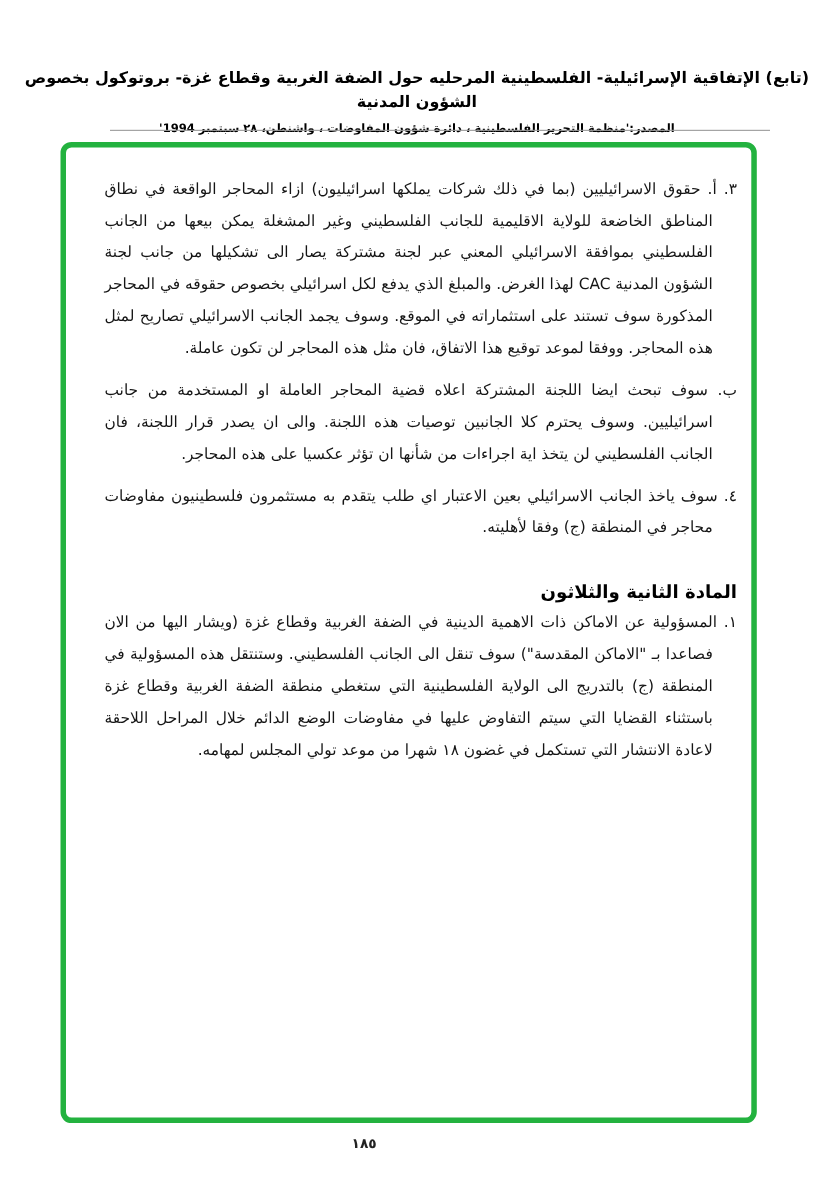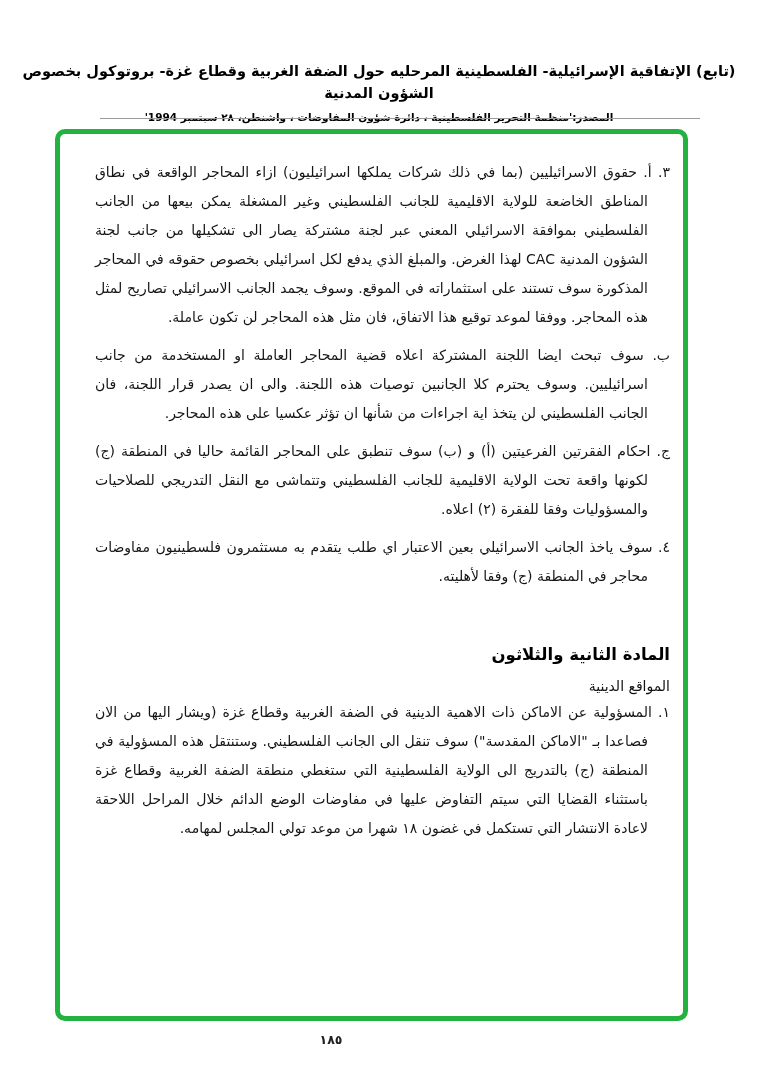--- a/index.html
+++ b/index.html
@@ -18,21 +18,21 @@
     box-sizing:border-box;border:5px solid #23b23f;border-radius:10px;background:#fff;
   }
   .content{
     position:absolute;top:24px;right:13px;left:35px;
     direction:rtl;text-align:justify;
     font-size:14px;line-height:29px;color:#151515;
   }
   p.item{margin:0 0 9px 0;padding-right:22px;text-indent:-22px;}
   p.item:last-child{margin-bottom:0;}
   .marker{white-space:pre;}
-  .section{margin:51px 0 0 0;text-align:right;}
+  .section{margin:31px 0 0 0;text-align:right;}
   .section-heading{font-size:16.5px;font-weight:bold;line-height:26px;color:#000;}
   .section-subheading{font-size:14px;font-weight:normal;line-height:24px;margin-top:6px;color:#111;}
   .after-section{margin-top:38px;}
   
   .pagenum{
     position:absolute;left:0;top:1032px;width:662px;text-align:center;
     font-size:12.5px;font-weight:bold;direction:rtl;color:#222;
   }
 </style>
 </head>
@@ -44,27 +44,25 @@
 </div>
 <div class="hdr-rule"></div>
 
 <div class="frame">
   <div class="content">
 
     <p class="item"><span class="marker">٣. أ.</span> <span>حقوق الاسرائيليين (بما في ذلك شركات يملكها اسرائيليون) ازاء المحاجر الواقعة في نطاق المناطق الخاضعة للولاية الاقليمية للجانب الفلسطيني وغير المشغلة يمكن بيعها من الجانب الفلسطيني بموافقة الاسرائيلي المعني عبر لجنة مشتركة يصار الى تشكيلها من جانب لجنة الشؤون المدنية CAC لهذا الغرض. والمبلغ الذي يدفع لكل اسرائيلي بخصوص حقوقه في المحاجر المذكورة سوف تستند على استثماراته في الموقع. وسوف يجمد الجانب الاسرائيلي تصاريح لمثل هذه المحاجر. ووفقا لموعد توقيع هذا الاتفاق، فان مثل هذه المحاجر لن تكون عاملة.</span></p>
 
     <p class="item"><span class="marker">ب.</span> <span>سوف تبحث ايضا اللجنة المشتركة اعلاه قضية المحاجر العاملة او المستخدمة من جانب اسرائيليين. وسوف يحترم كلا الجانبين توصيات هذه اللجنة. والى ان يصدر قرار اللجنة، فان الجانب الفلسطيني لن يتخذ اية اجراءات من شأنها ان تؤثر عكسيا على هذه المحاجر.</span></p>
 
-    <p class="item"><span class="marker">ج.</span> <span>احكام الفقرتين الفرعيتين (أ) و (ب) سوف تنطبق على المحاجر القائمة حاليا في المنطقة (ج) لكونها واقعة تحت الولاية الاقليمية للجانب الفلسطيني وتتماشى مع النقل التدريجي للصلاحيات والمسؤوليات وفقا للفقرة (٢) اعلاه.</span></p>
 
     <p class="item"><span class="marker">٤.</span> <span>سوف ياخذ الجانب الاسرائيلي بعين الاعتبار اي طلب يتقدم به مستثمرون فلسطينيون مفاوضات محاجر في المنطقة (ج) وفقا لأهليته.</span></p>
 
     <div class="section">
       <div class="section-heading">المادة الثانية والثلاثون</div>
-      <div class="section-subheading">المواقع الدينية</div>
     </div>
 
     <p class="item after-section"><span class="marker">١.</span> <span>المسؤولية عن الاماكن ذات الاهمية الدينية في الضفة الغربية وقطاع غزة (ويشار اليها من الان فصاعدا بـ "الاماكن المقدسة") سوف تنقل الى الجانب الفلسطيني. وستنتقل هذه المسؤولية في المنطقة (ج) بالتدريج الى الولاية الفلسطينية التي ستغطي منطقة الضفة الغربية وقطاع غزة باستثناء القضايا التي سيتم التفاوض عليها في مفاوضات الوضع الدائم خلال المراحل اللاحقة لاعادة الانتشار التي تستكمل في غضون ١٨ شهرا من موعد تولي المجلس لمهامه.</span></p>
 
   </div>
 </div>
 
 <div class="pagenum">١٨٥</div>
 
 </body></html>

